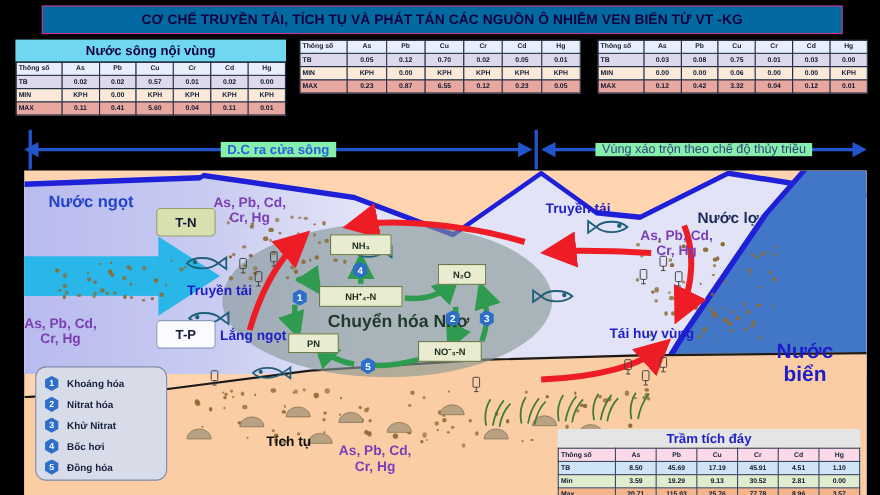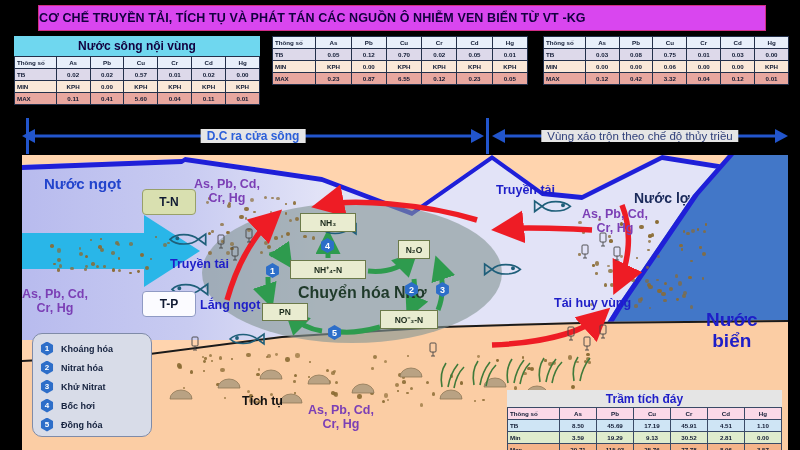--- a/index.html
+++ b/index.html
@@ -7,22 +7,22 @@
     width: 800px; height: 450px;
     background: #000000;
     font-family: "Liberation Sans", sans-serif;
     overflow: hidden;
   }
   #stage { position: relative; width: 800px; height: 450px; background: #000; }
 
   
   .title-bar {
     position: absolute; left: 38px; top: 5px; width: 728px; height: 26px;
-    background: #d946ef; border: 1px solid #d02e86;
-    display: flex; align-items: center; justify-content: flex-start;
+    background: #0369a1; border: 1px solid #d02e86;
+    display: flex; align-items: center; justify-content: center;
   }
   .title-bar span {
     color: #12003f; font-size: 12.5px; font-weight: bold; letter-spacing: .1px;
     white-space: nowrap;
   }
 
   
   .tbl-wrap { position: absolute; }
   .tbl-title {
     height: 20px; display: flex; align-items: center; justify-content: center;
@@ -45,21 +45,21 @@
   #tbl-estuary { left: 272px; top: 36px; width: 256px; }
   #tbl-estuary .tbl-title { background: #9aa8dd; color: #10108c; }
   #tbl-coastal { left: 543px; top: 36px; width: 246px; }
   #tbl-coastal .tbl-title { background: #3f6fcf; color: #ffffff; font-weight: normal; }
 
   
   .band { position: absolute; top: 121px; height: 30px; }
   .band-label {
     position: absolute; top: 50%; left: 50%; transform: translate(-50%,-50%);
     font-size: 12px; font-weight: bold; white-space: nowrap; padding: 0 6px;
-    background: #e5e5e5;
+    background: #86efac;
   }
   #band-left { left: 22px; width: 462px; }
   #band-left .band-label { color: #2b5fd9; }
   #band-right { left: 492px; width: 296px; }
   #band-right .band-label { color: #2f3f7a; font-weight: normal; font-size: 11.5px; }
   .band-line {
     position: absolute; top: 50%; left: 12px; right: 12px; height: 3px;
     background: #2255cc; transform: translateY(-1.5px);
   }
   .band-arrow {
@@ -169,21 +169,21 @@
   #chip-tp { left: 120px; top: 136px; width: 54px; height: 26px; background: #fbfbff; border: 1px solid #8f9ac4; }
 
   
   .nbox {
     position: absolute; background: #e9ecd0; border: 1px solid #6b7a4a;
     font-size: 8.5px; color: #1b2a1b; display: flex; align-items: center;
     justify-content: center; font-weight: bold;
   }
   #nb-nh3 { left: 278px; top: 58px; width: 56px; height: 19px; }
   #nb-nh4 { left: 268px; top: 105px; width: 76px; height: 19px; }
-  #nb-n2o { left: 376px; top: 85px; width: 32px; height: 19px; }
+  #nb-n2o { left: 376px; top: 85px; width: 44px; height: 19px; }
   #nb-pn  { left: 240px; top: 148px; width: 46px; height: 18px; }
   #nb-no3 { left: 358px; top: 155px; width: 58px; height: 19px; }
   .cyc-title {
     position: absolute; left: 276px; top: 129px; font-size: 16px;
     font-weight: bold; color: #1f3a2a; white-space: nowrap;
   }
   .hexnum {
     position: absolute; width: 15px; height: 15px; background: #2d6ec9;
     clip-path: polygon(50% 0%, 93% 25%, 93% 75%, 50% 100%, 7% 75%, 7% 25%);
     color: #fff; font-size: 9px; font-weight: bold;

